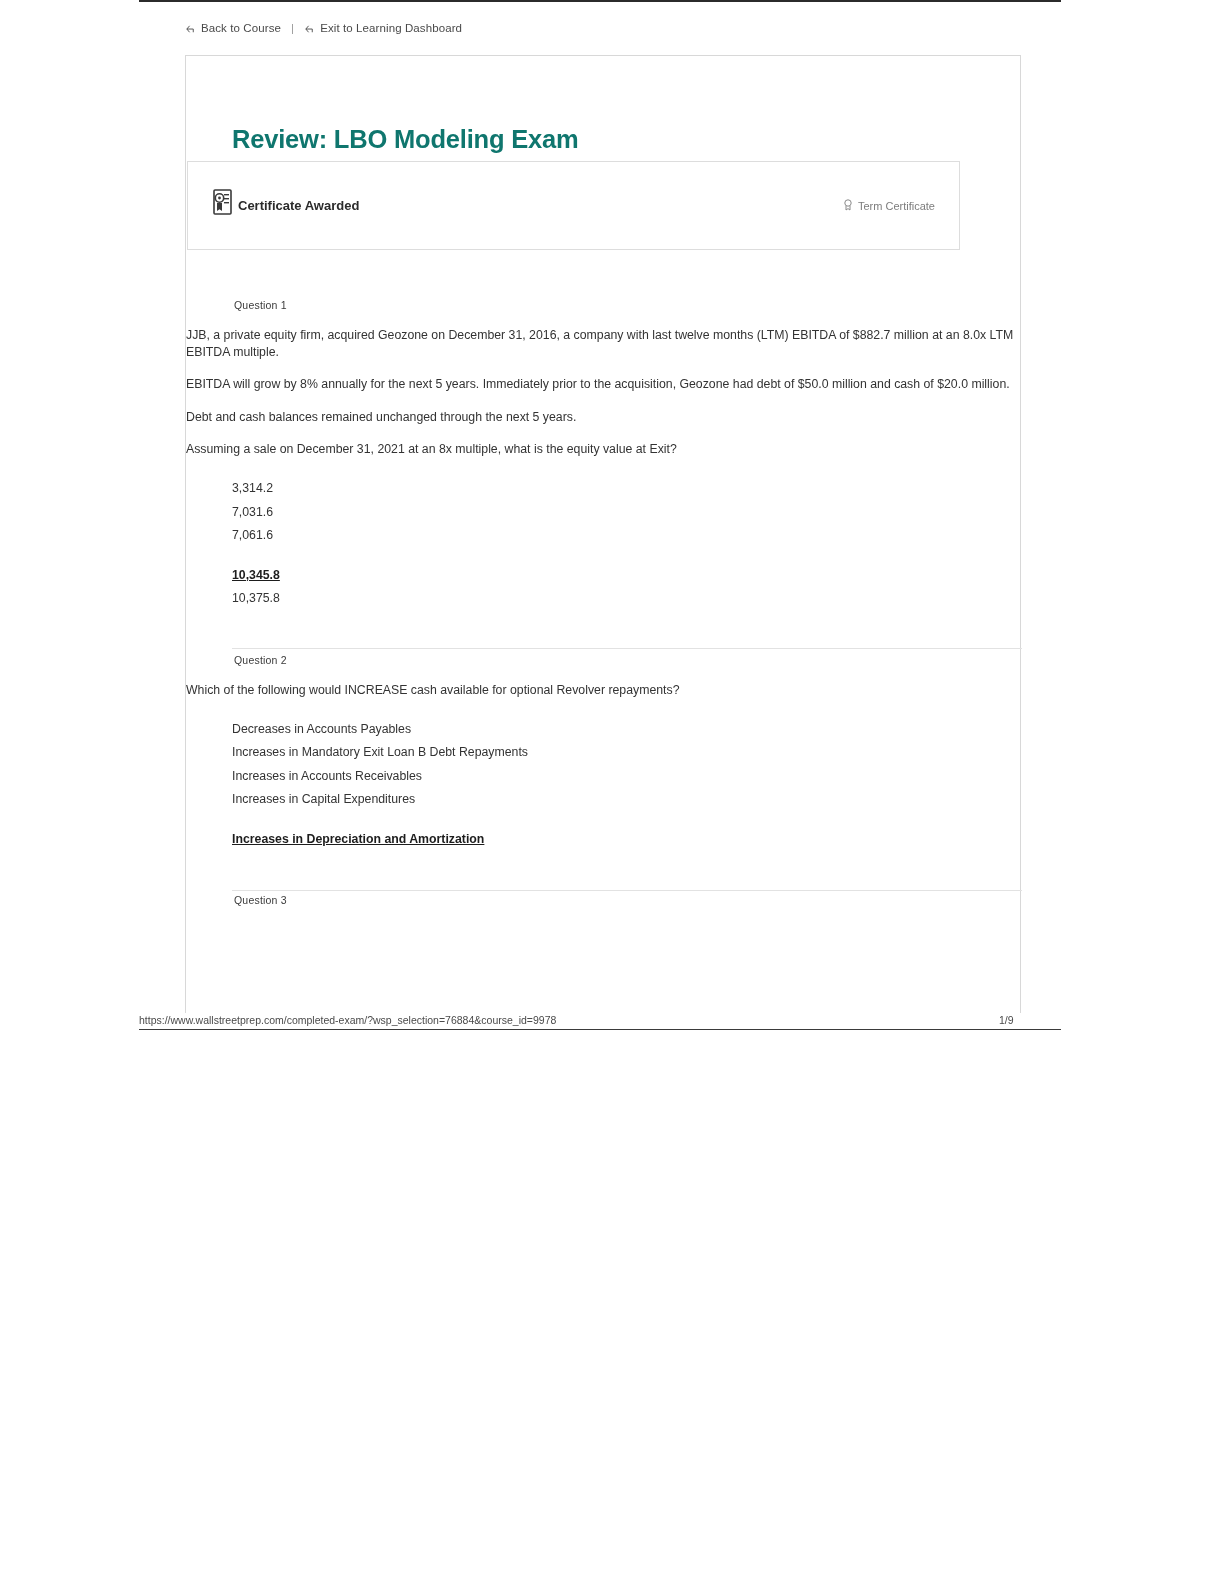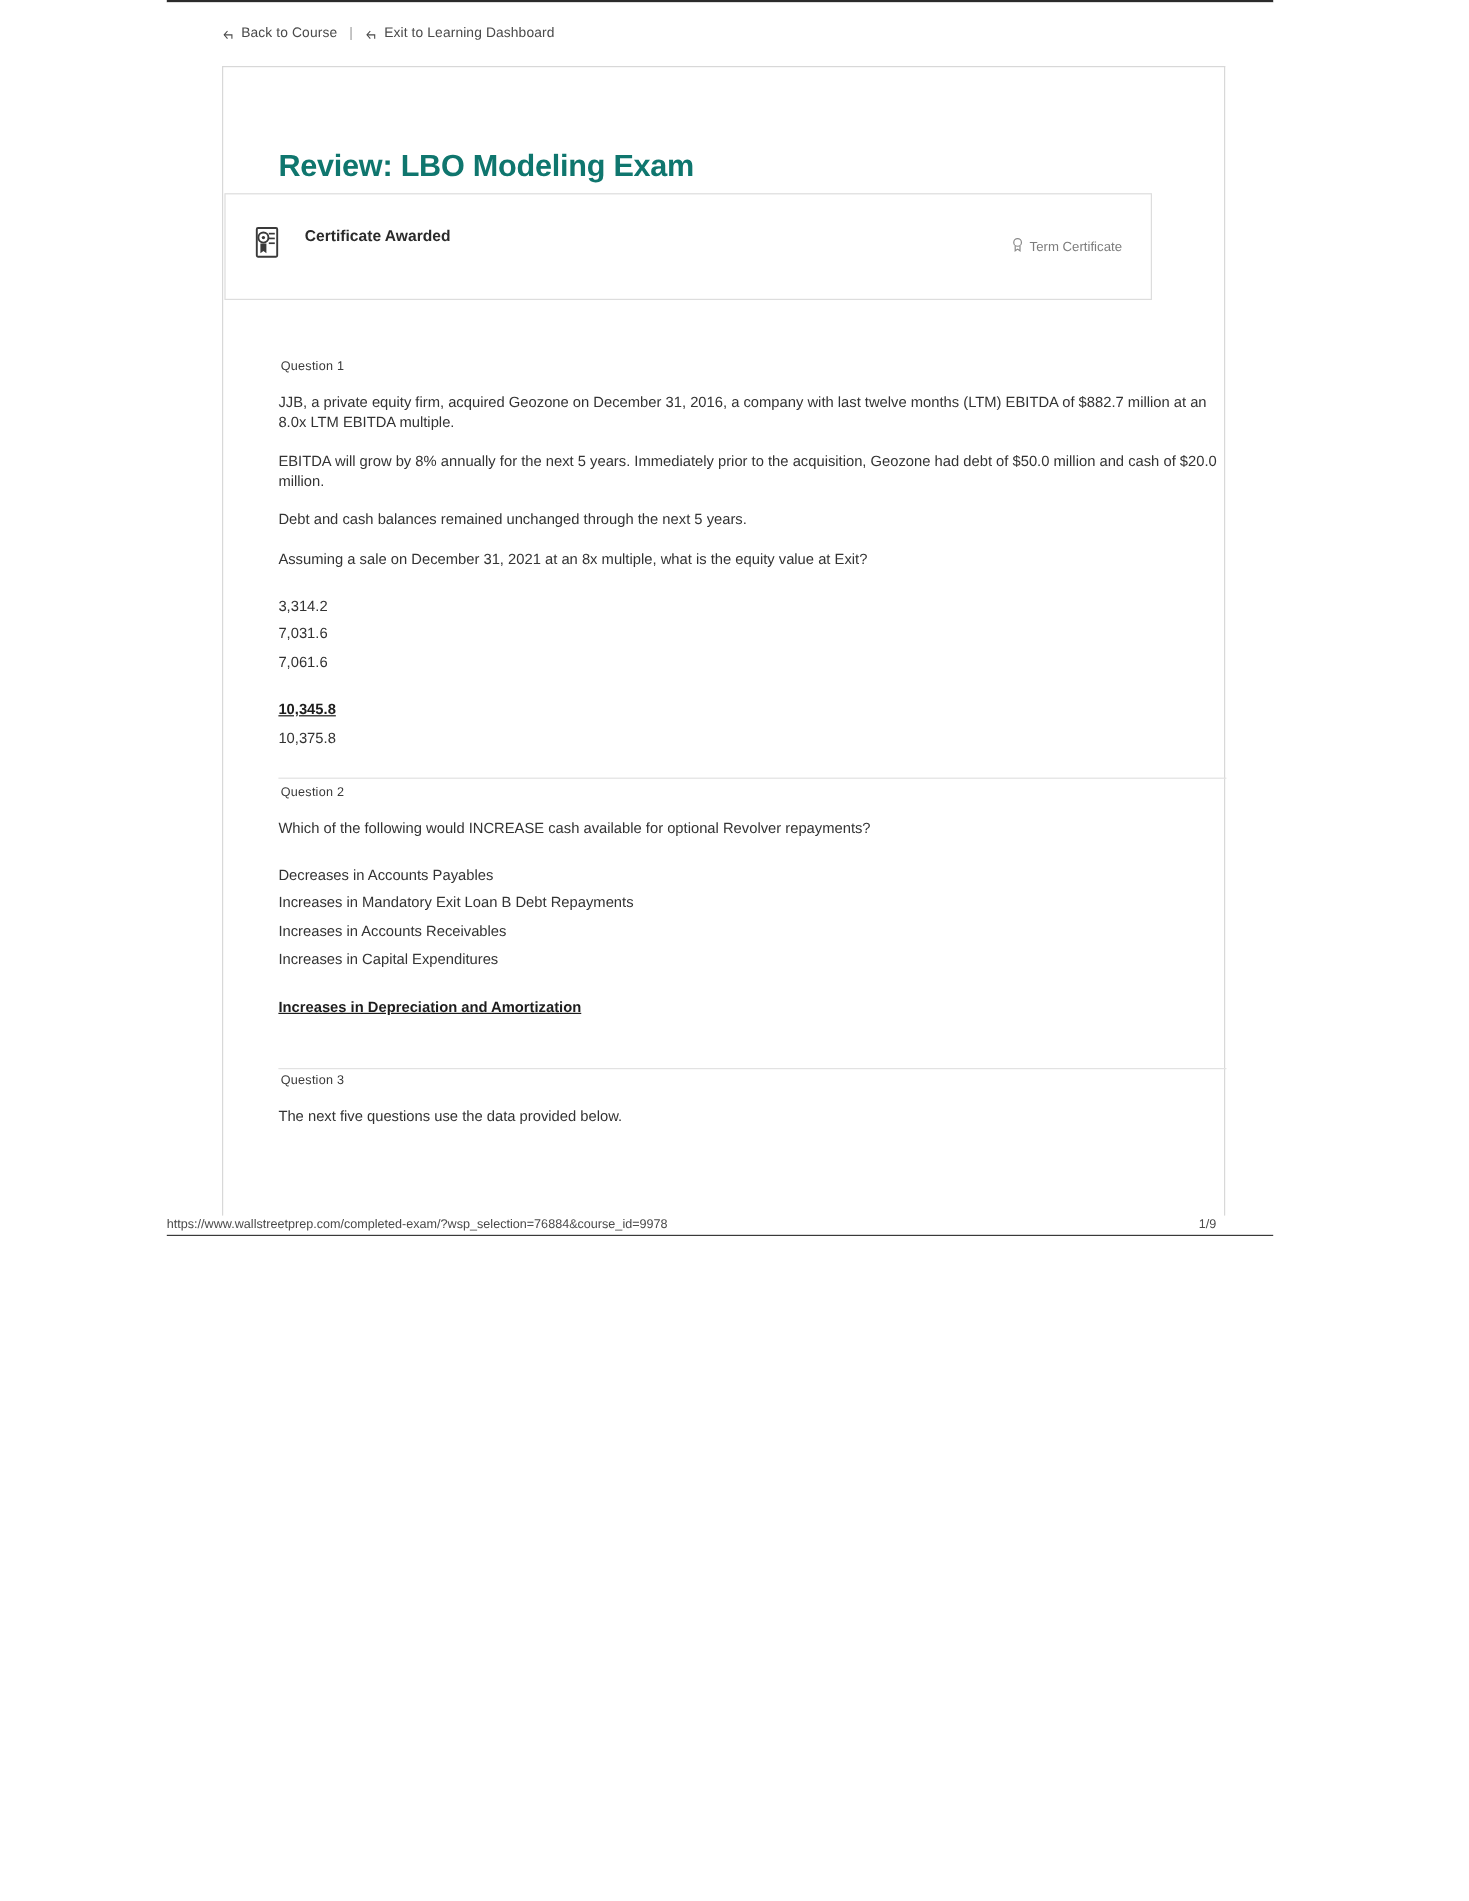--- a/index.html
+++ b/index.html
@@ -95,22 +95,21 @@
     height: 89px;
     border: 1px solid #ddd;
     box-sizing: border-box;
     display: flex;
     align-items: center;
     justify-content: space-between;
     padding: 0 24px 0 20px;
   }
   .cert-left {
     display: flex;
-    align-items: flex-start;
-    gap: 16px;
+    align-items: center;
   }
   .cert-icon {
     width: 30px;
     height: 34px;
     position: relative;
   }
   .cert-label {
     font-size: 13px;
     font-weight: bold;
     color: #2b2b2b;
@@ -127,21 +126,20 @@
   .qblock { position: absolute; left: 0; width: 836px; }
   .qlabel {
     font-size: 10.5px;
     color: #3a3a3a;
     letter-spacing: 0.2px;
     margin-left: 48px;
   }
   .qtext {
     font-size: 12.3px;
     color: #333;
-    margin-left: 46px;
     margin-top: 16px;
     line-height: 1.35;
   }
   .answers {
     margin-left: 46px;
     margin-top: 19px;
   }
   .ans {
     font-size: 12.3px;
     color: #333;
@@ -274,21 +272,20 @@
           <span class="ans">Increases in Accounts Receivables</span>
           <span class="ans">Increases in Capital Expenditures</span>
           <span class="ans correct">Increases in Depreciation and Amortization</span>
         </div>
       </div>
 
       <div class="divider" style="top:834px;"></div>
 
       <div class="qblock" style="top:838px;">
         <div class="qlabel">Question 3</div>
-        <div class="qtext">The next five questions use the data provided below.</div>
       </div>
 
     </div>
   </div>
 
   <div class="footer-url">https://www.wallstreetprep.com/completed-exam/?wsp_selection=76884&amp;course_id=9978</div>
   <div class="footer-page">1/9</div>
   <div class="footer-rule"></div>
 
 </div>

